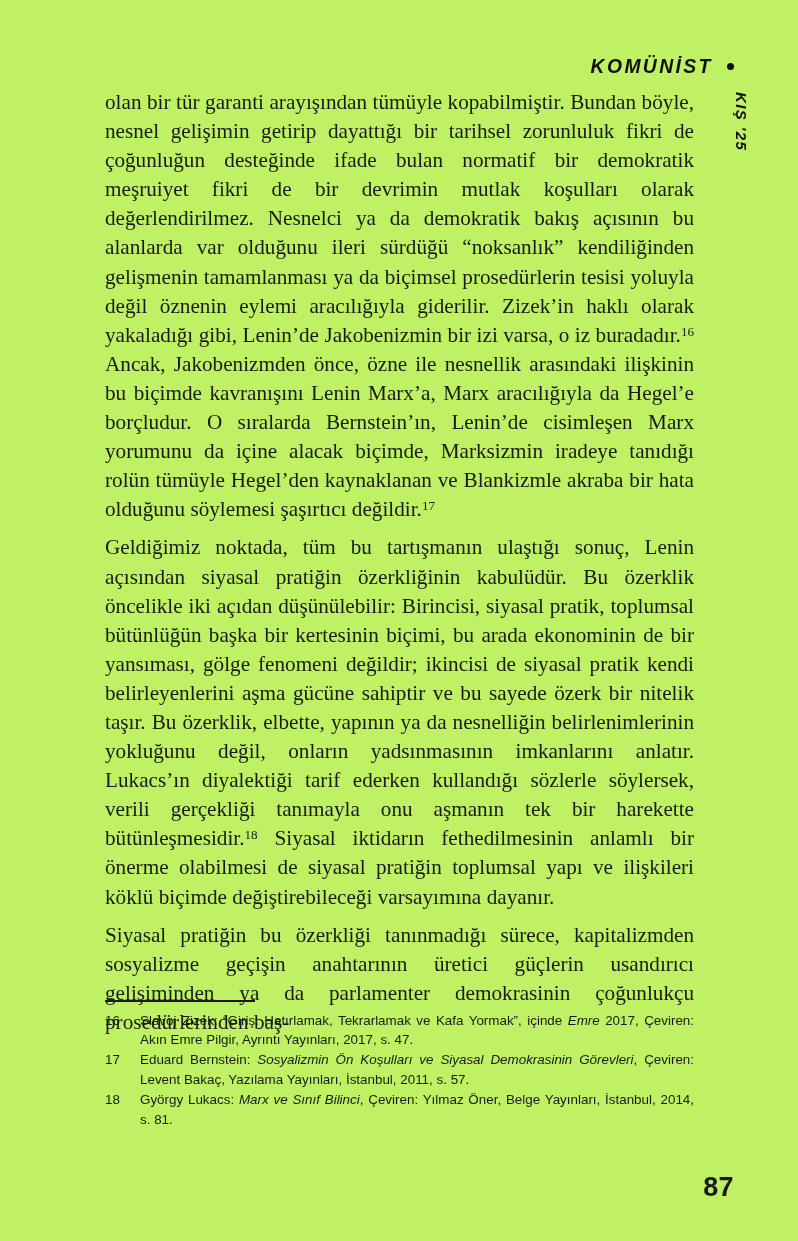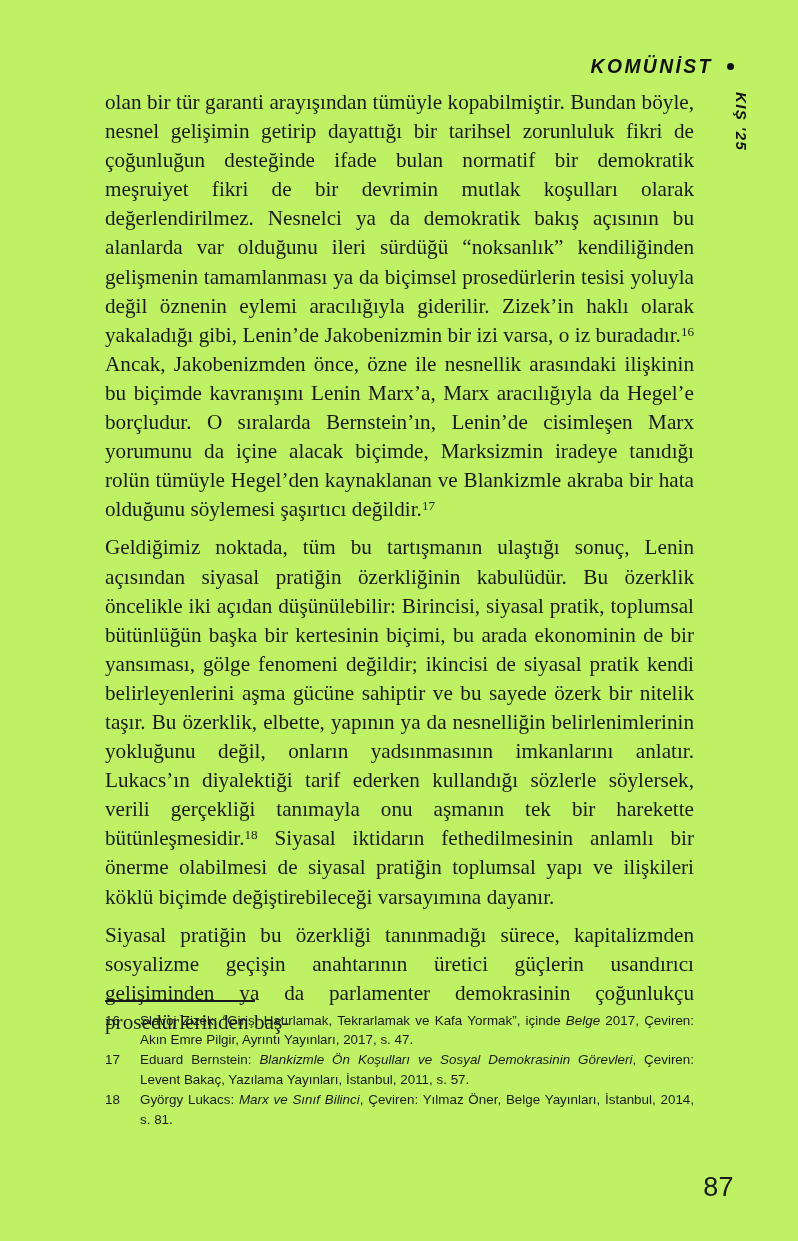--- a/index.html
+++ b/index.html
@@ -124,21 +124,21 @@
     text-align: justify;
   }
   .fn-text i { font-style: italic; }
 
   
   .folio {
     position: absolute;
     right: 64px;
     bottom: 38px;
     font-family: "Liberation Sans", "DejaVu Sans", sans-serif;
-    font-weight: normal;
+    font-weight: bold;
     font-size: 27px;
     color: #1a1a1a;
     letter-spacing: 0.4px;
   }
 </style>
 </head>
 <body>
 
 <div class="page">
 
@@ -155,25 +155,25 @@
       <p class="para">olan bir tür garanti arayışından tümüyle kopabilmiştir. Bundan böyle, nesnel gelişimin getirip dayattığı bir tarihsel zorunluluk fikri de çoğunluğun desteğinde ifade bulan normatif bir demokratik meşruiyet fikri de bir devrimin mutlak koşulları olarak değerlendirilmez. Nesnelci ya da demokratik bakış açısının bu alanlarda var olduğunu ileri sürdüğü “noksanlık” kendiliğinden gelişmenin tamamlanması ya da biçimsel prosedürlerin tesisi yoluyla değil öznenin eylemi aracılığıyla giderilir. Zizek’in haklı olarak yakaladığı gibi, Lenin’de Jakobenizmin bir izi varsa, o iz buradadır.<sup>16</sup> Ancak, Jakobenizmden önce, özne ile nesnellik arasındaki ilişkinin bu biçimde kavranışını Lenin Marx’a, Marx aracılığıyla da Hegel’e borçludur. O sıralarda Bernstein’ın, Lenin’de cisimleşen Marx yorumunu da içine alacak biçimde, Marksizmin iradeye tanıdığı rolün tümüyle Hegel’den kaynaklanan ve Blankizmle akraba bir hata olduğunu söylemesi şaşırtıcı değildir.<sup>17</sup></p>
       <p class="para">Geldiğimiz noktada, tüm bu tartışmanın ulaştığı sonuç, Lenin açısından siyasal pratiğin özerkliğinin kabulüdür. Bu özerklik öncelikle iki açıdan düşünülebilir: Birincisi, siyasal pratik, toplumsal bütünlüğün başka bir kertesinin biçimi, bu arada ekonominin de bir yansıması, gölge fenomeni değildir; ikincisi de siyasal pratik kendi belirleyenlerini aşma gücüne sahiptir ve bu sayede özerk bir nitelik taşır. Bu özerklik, elbette, yapının ya da nesnelliğin belirlenimlerinin yokluğunu değil, onların yadsınmasının imkanlarını anlatır. Lukacs’ın diyalektiği tarif ederken kullandığı sözlerle söylersek, verili gerçekliği tanımayla onu aşmanın tek bir harekette bütünleşmesidir.<sup>18</sup> Siyasal iktidarın fethedilmesinin anlamlı bir önerme olabilmesi de siyasal pratiğin toplumsal yapı ve ilişkileri köklü biçimde değiştirebileceği varsayımına dayanır.</p>
       <p class="para">Siyasal pratiğin bu özerkliği tanınmadığı sürece, kapitalizmden sosyalizme geçişin anahtarının üretici güçlerin usandırıcı gelişiminden ya da parlamenter demokrasinin çoğunlukçu prosedürlerinden baş-</p>
     </div>
 
   <div class="footnotes">
     <div class="fn-rule"></div>
     <div id="fn-list">
         <div class="fn">
           <span class="fn-num">16</span>
-          <span class="fn-text">Slavoj Zizek: “Giriş: Hatırlamak, Tekrarlamak ve Kafa Yormak”, içinde <i>Belge</i> 2017, Çeviren: Akın Emre Pilgir, Ayrıntı Yayınları, 2017, s. 47.</span>
+          <span class="fn-text">Slavoj Zizek: “Giriş: Hatırlamak, Tekrarlamak ve Kafa Yormak”, içinde <i>Emre</i> 2017, Çeviren: Akın Emre Pilgir, Ayrıntı Yayınları, 2017, s. 47.</span>
         </div>
         <div class="fn">
           <span class="fn-num">17</span>
-          <span class="fn-text">Eduard Bernstein: <i>Blankizmle Ön Koşulları ve Sosyal Demokrasinin Görevleri</i>, Çeviren: Levent Bakaç, Yazılama Yayınları, İstanbul, 2011, s. 57.</span>
+          <span class="fn-text">Eduard Bernstein: <i>Sosyalizmin Ön Koşulları ve Siyasal Demokrasinin Görevleri</i>, Çeviren: Levent Bakaç, Yazılama Yayınları, İstanbul, 2011, s. 57.</span>
         </div>
         <div class="fn">
           <span class="fn-num">18</span>
           <span class="fn-text">György Lukacs: <i>Marx ve Sınıf Bilinci</i>, Çeviren: Yılmaz Öner, Belge Yayınları, İstanbul, 2014, s. 81.</span>
         </div>
       </div>
   </div>
 
   <div class="folio">87</div>
 

